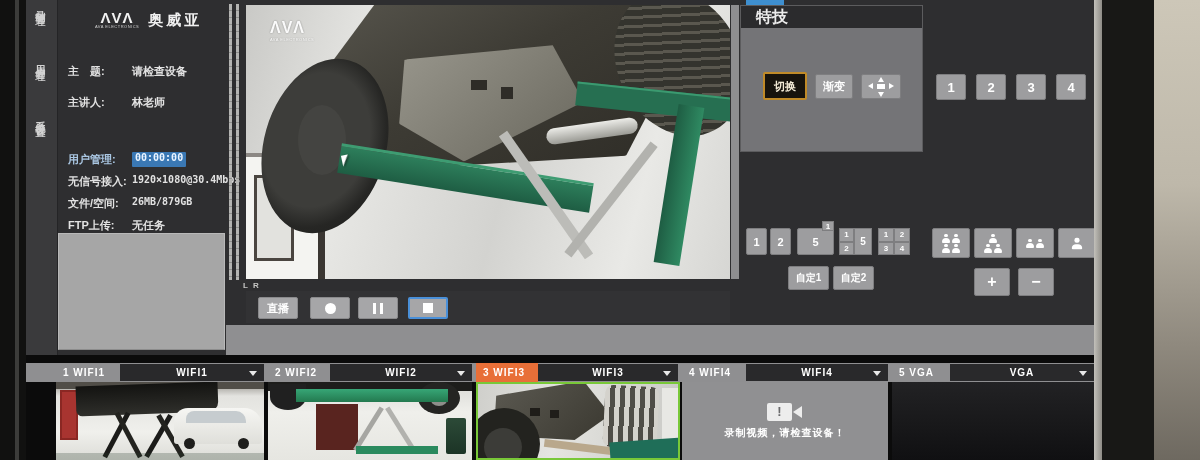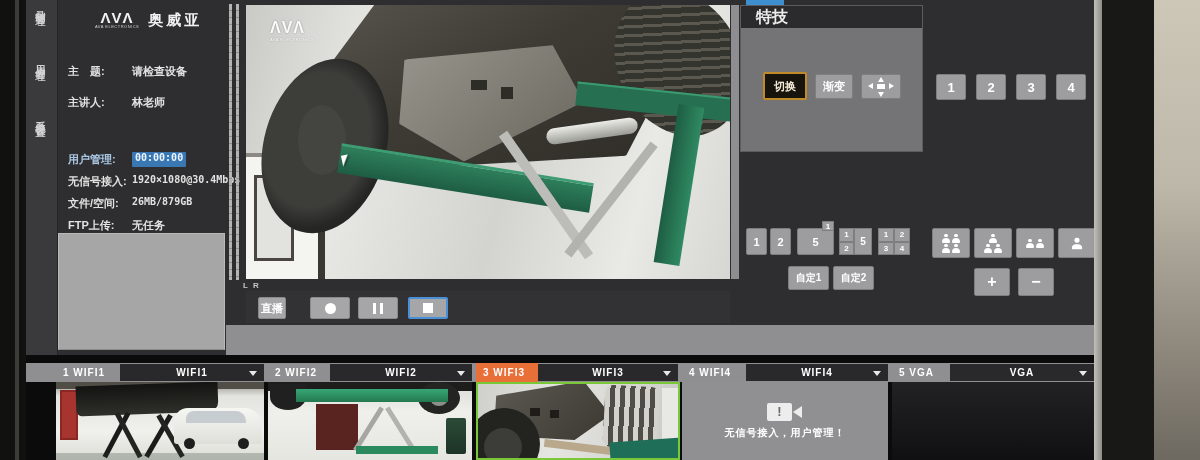--- a/index.html
+++ b/index.html
@@ -40,21 +40,21 @@
   
   .meter{top:4px;width:3px;height:276px;background:#b4b4b2;
          background-image:repeating-linear-gradient(180deg,transparent 0 6px,#8f8f8d 6px 7px);}
   #audio-labels{left:227px;top:281px;font-size:8px;color:#c6c6c4;font-weight:bold;margin-left:16px;}
   #audio-labels span{margin-right:5px;}
   #main-video{left:246px;top:5px;width:484px;height:274px;overflow:hidden;background:#d8d8d5;}
   #v-scrollbar{left:731px;top:5px;width:8px;height:274px;background:#8e8e90;}
   #transport{left:246px;top:291px;width:484px;height:32px;background:#323234;}
   .t-btn{position:absolute;top:6px;height:22px;background:#a6a6a8;border:1px solid #8a8a8c;border-radius:2px;
          display:flex;align-items:center;justify-content:center;cursor:pointer;box-sizing:border-box;}
-  .t-btn.live{left:12px;width:28px;font-size:11px;font-weight:bold;color:#fff;}
+  .t-btn.live{left:12px;width:40px;font-size:11px;font-weight:bold;color:#fff;}
   .t-btn.rec{left:64px;width:40px;}
   .t-btn.pause{left:112px;width:40px;}
   .t-btn.stop{left:162px;width:40px;border:2px solid #4a90d9;}
   .glyph-circle{width:11px;height:11px;border-radius:50%;background:#fff;}
   .glyph-pause{display:flex;gap:4px;}
   .glyph-pause i{display:block;width:3px;height:11px;background:#fff;}
   .glyph-square{width:10px;height:10px;background:#fff;}
   #band-light{left:226px;top:325px;width:868px;height:30px;background:#8f8f91;}
 
   
@@ -365,21 +365,21 @@
     <div class="shp" style="right:-4px;bottom:-4px;width:72px;height:22px;transform:rotate(-4deg);background:#1f6e58"></div>
   </div>
 
   <div class="thumb" id="no-signal" style="left:682px;width:206px">
     <div class="cam-ic">
       <div class="cam-body">
           <span>!</span>
         </div>
       <div class="cam-lens"></div>
     </div>
-    <div class="ns-text">无信号接入，用户管理！</div>
+    <div class="ns-text">录制视频，请检查设备！</div>
   </div>
 
   <div class="thumb" style="left:892px;width:202px;background:linear-gradient(180deg,#222224,#101012)"></div>
 
   <div class="abs" id="screen-edge-right"></div>
   <div class="abs" id="bezel-right"></div>
   <div class="abs" id="wall"></div>
 
 </div>
 

